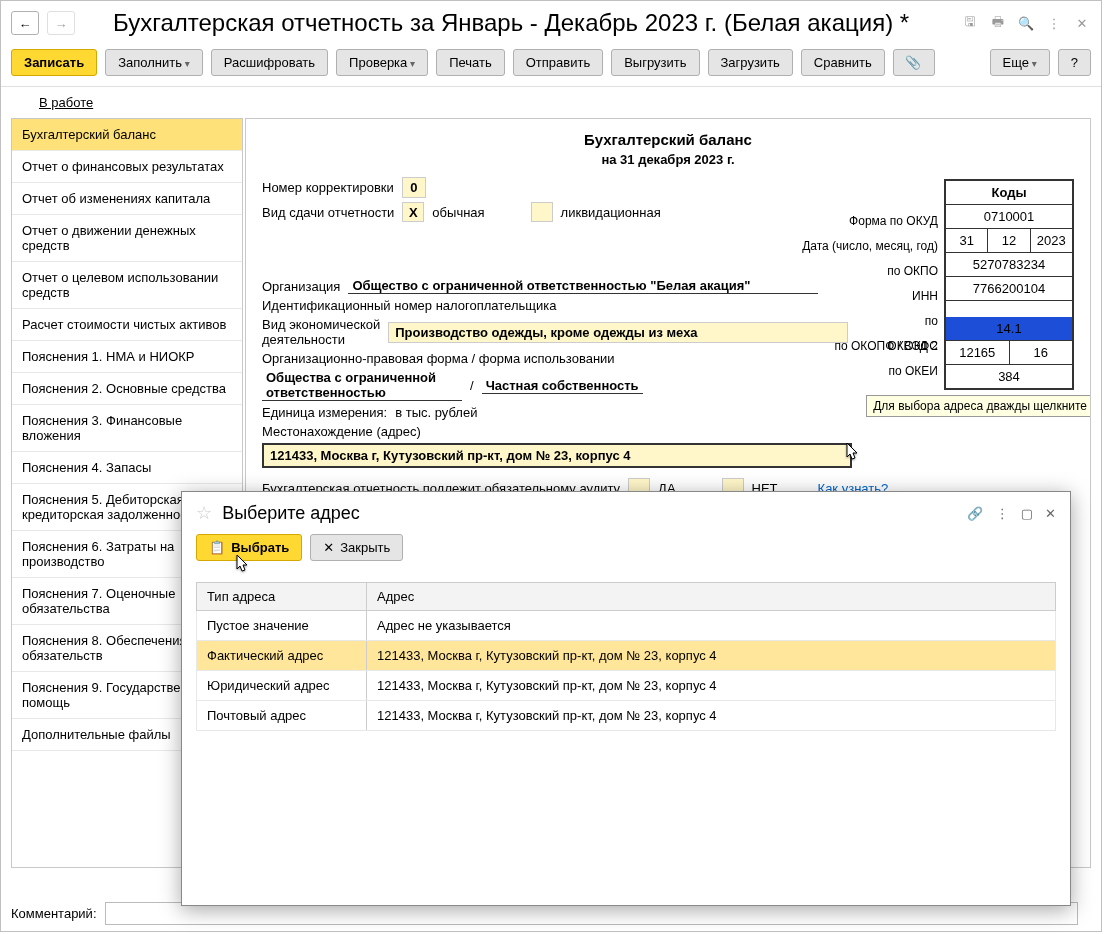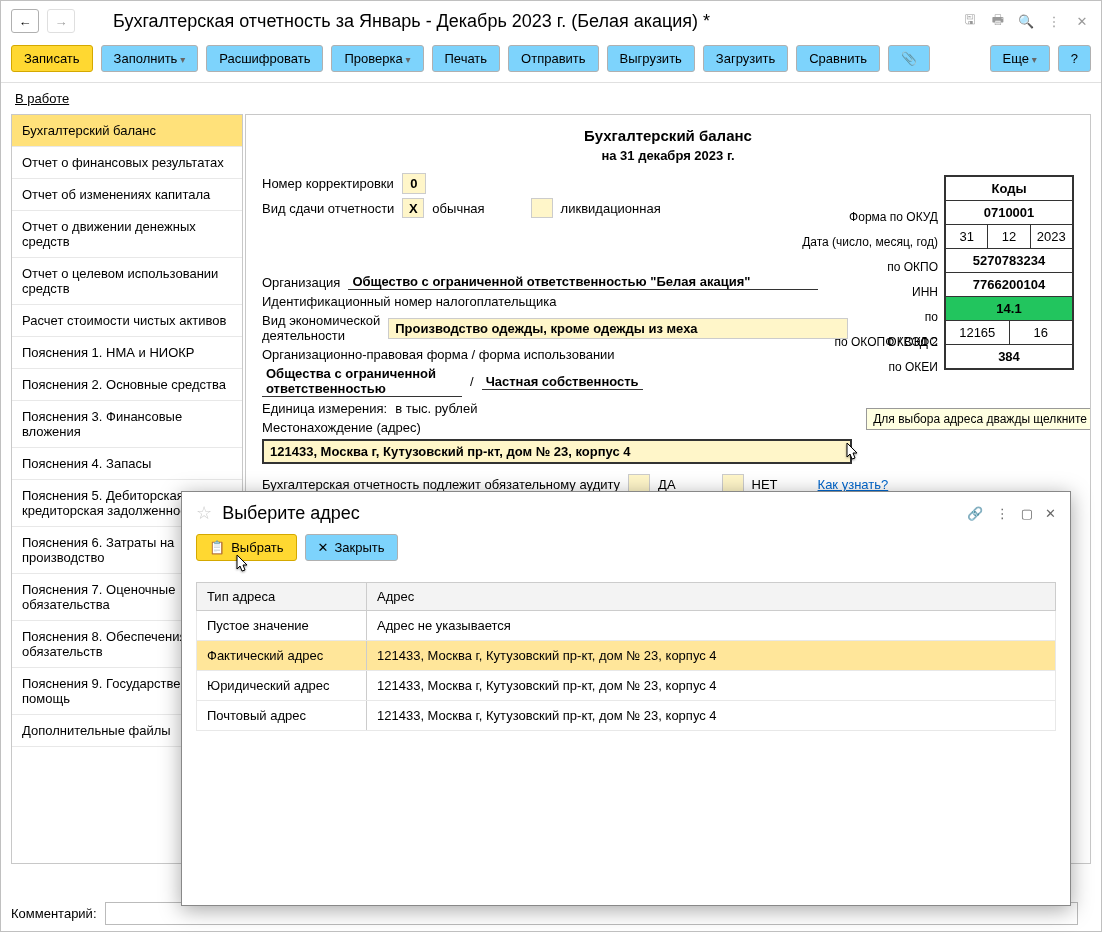--- a/index.html
+++ b/index.html
@@ -3,57 +3,57 @@
 <meta charset="utf-8">
 <style>
 * { box-sizing: border-box; margin: 0; padding: 0; }
 body { font-family: Arial, sans-serif; font-size: 13px; background: #fff; width: 1104px; height: 934px; overflow: hidden; position: relative; }
 .window { border: 1px solid #c0c0c0; width: 1102px; height: 932px; position: relative; }
 
 
 .header { display: flex; align-items: center; padding: 8px 10px; gap: 8px; }
 .nav-btn { width: 28px; height: 24px; border: 1px solid #b0b0b0; background: #fff; border-radius: 3px; display: flex; align-items: center; justify-content: center; cursor: pointer; }
 .nav-btn.disabled { opacity: 0.4; }
-.title { font-size: 18px; flex: 1; padding-left: 30px; }
+.title { font-size: 24px; flex: 1; padding-left: 30px; }
 .header-icons { display: flex; gap: 10px; color: #999; }
 .header-icon { width: 18px; height: 18px; cursor: pointer; display:flex; align-items:center; justify-content:center; }
 
 
 .toolbar { display: flex; align-items: center; padding: 4px 10px 10px; gap: 8px; border-bottom: 1px solid #e0e0e0; }
-.btn { border: 1px solid #b0b0b0; background: #7dd3fc; border-radius: 3px; padding: 5px 12px; font-size: 13px; cursor: pointer; }
-.btn.primary { background: #ffd831; border-color: #d4a800; font-weight: normal; }
+.btn { border: 1px solid #b0b0b0; background: #e5e5e5; border-radius: 3px; padding: 5px 12px; font-size: 13px; cursor: pointer; }
+.btn.primary { background: #ffd831; border-color: #d4a800; font-weight: bold; }
 .btn.dropdown::after { content: " ▾"; font-size: 10px; color: #666; }
 .spacer { flex: 1; }
 
 
-.status { padding: 8px 14px; }
+.status { padding: 8px 14px; margin-left: 24px; }
 .status a { color: #000; text-decoration: underline; }
 
 
 .body { display: flex; height: calc(100% - 180px); padding: 0 10px; gap: 2px; }
 .sidebar { width: 232px; border: 1px solid #c8c8c8; background: #fff; overflow-y: auto; }
 .sidebar-item { padding: 8px 10px; border-bottom: 1px solid #e8e8e8; cursor: pointer; }
 .sidebar-item.active { background: #ffe17a; }
 
 .main { flex: 1; border: 1px solid #c8c8c8; padding: 12px 16px; overflow: hidden; position: relative; }
 .doc-title { text-align: center; font-weight: bold; font-size: 15px; }
 .doc-subtitle { text-align: center; font-weight: bold; font-size: 13px; margin: 4px 0 10px; }
 
 .row { display: flex; align-items: center; margin: 4px 0; gap: 8px; font-size: 13px; }
 .label { white-space: nowrap; }
 .inp { border: 1px solid #ccc; background: #fff6c9; padding: 2px 6px; min-width: 24px; text-align: center; font-weight: bold; }
 .chk { border: 1px solid #ccc; background: #fff6c9; width: 22px; height: 20px; display: inline-flex; align-items: center; justify-content: center; font-weight: bold; }
 
 .codes-box { position: absolute; right: 16px; top: 60px; border: 2px solid #333; width: 130px; }
 .codes-box .hdr { text-align: center; border-bottom: 1px solid #333; padding: 4px; font-weight: bold; }
-.codes-box .cell { text-align: center; border-bottom: 1px solid #333; padding: 4px; font-weight: bold; }
+.codes-box .cell { text-align: center; border-bottom: 1px solid #333; padding: 4px; }
 .codes-box .row3 { display: flex; }
 .codes-box .row3 div { flex:1; text-align:center; padding:4px; border-right:1px solid #333; }
 .codes-box .row3 div:last-child { border-right:none; }
-.codes-box .yellowcell { background: #22c55e; }
+.codes-box .yellowcell { background: #1d4ed8; margin-top: 16px; }
 
 .right-labels { position:absolute; right: 152px; top: 90px; text-align: right; font-size: 12px; }
 .right-labels div { height: 25px; line-height:25px; }
 
 .underline { border-bottom: 1px solid #333; font-weight: bold; padding: 0 4px; }
 .yellowline { background: #fff6c9; border: 1px solid #ccc; padding: 2px 6px; font-weight: bold; }
 .yellowline.wide { display:block; width: 460px; }
 
 .addr-input { border: 2px solid #333; background: #fff6c9; padding: 3px 6px; width: 590px; font-weight: bold; position: relative; }
 .addr-tooltip { position:absolute; right: 0; top: 400px; background:#ffffe1; border:1px solid #999; padding:3px 6px; font-size:12px; }
@@ -189,21 +189,21 @@
       </div>
       <div class="row">
         <span class="label">Единица измерения:</span>
         <span>в тыс. рублей</span>
       </div>
       <div class="row">
         <span class="label">Местонахождение (адрес)</span>
       </div>
       <div class="addr-input">121433, Москва г, Кутузовский пр-кт, дом № 23, корпус 4</div>
 
-      <div class="addr-tooltip" style="top:293px; right:-4px;">Для выбора адреса дважды щелкните</div>
+      <div class="addr-tooltip" style="top:276px; right:-4px;">Для выбора адреса дважды щелкните</div>
 
       <div class="row" style="margin-top:10px">
         <span class="label">Бухгалтерская отчетность подлежит обязательному аудиту</span>
         <span class="chk"></span>
         <span>ДА</span>
         <span style="width:30px"></span>
         <span class="chk"></span>
         <span>НЕТ</span>
         <a class="link">Как узнать?</a>
       </div>

